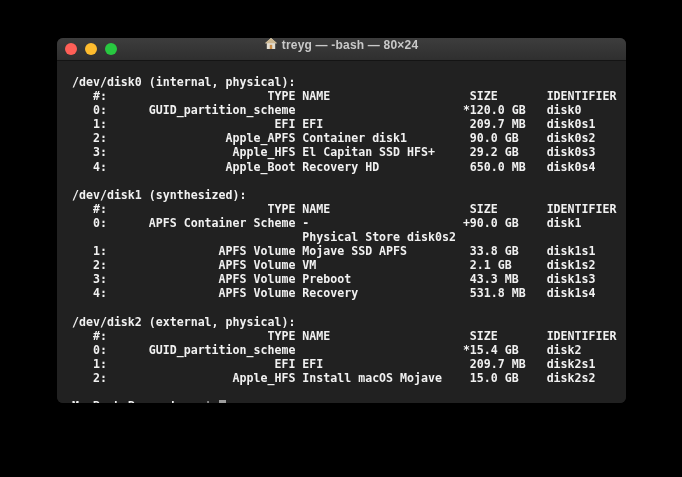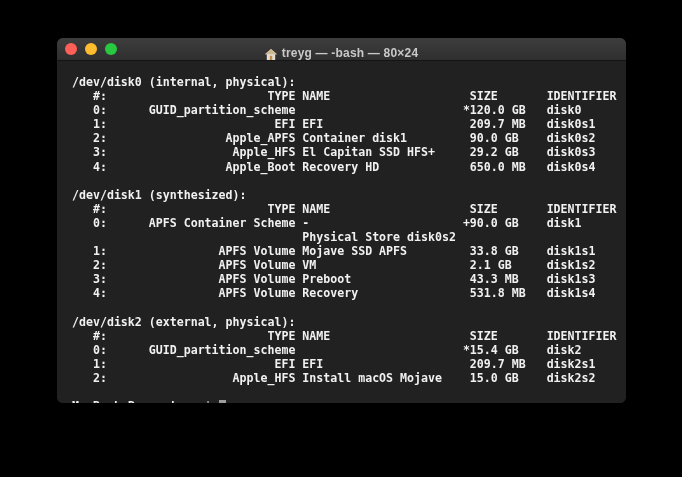--- a/index.html
+++ b/index.html
@@ -24,21 +24,21 @@
     position:relative;
     display:flex;align-items:center;
   }
   .lights{display:flex;gap:8px;margin-left:8px;z-index:2;}
   .light{width:12px;height:12px;border-radius:50%;}
   .light-close{background:#ff5f57;}
   .light-min{background:#febc2e;}
   .light-zoom{background:#28c840;}
   .titlewrap{
     position:absolute;left:0;right:0;top:0;bottom:0;
-    display:flex;align-items:flex-end;justify-content:center;gap:5px;
+    display:flex;align-items:flex-start;justify-content:center;gap:5px;
   }
   .title-text{
     font-size:12px;font-weight:bold;color:#c9c9c9;
     letter-spacing:0.2px;
   }
   .home-icon{display:inline-block;line-height:0;}
   .screen{
     height:342px;
     padding:2px 0 0 3px;
     background:#212121;

